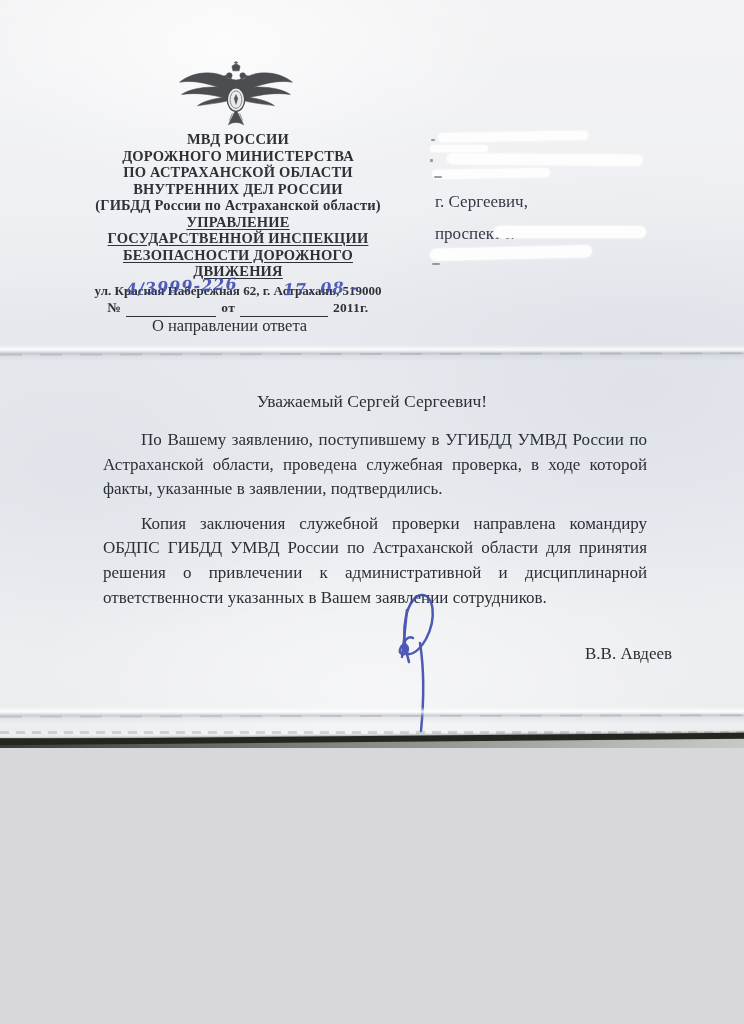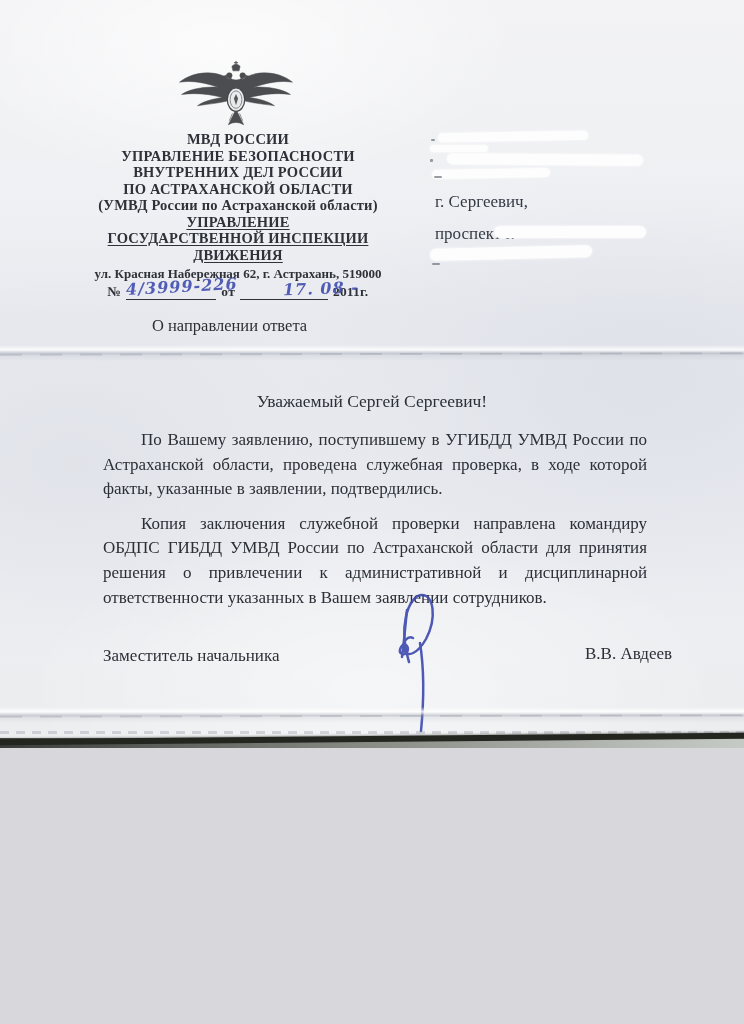--- a/index.html
+++ b/index.html
@@ -119,26 +119,27 @@
       </g>
 
       <ellipse cx="115" cy="77" rx="17" ry="23" fill="#e9eaec" stroke="#46484b" stroke-width="2.5"></ellipse>
       <ellipse cx="115" cy="77" rx="11.5" ry="17" fill="none" stroke="#6b6d70" stroke-width="1.5"></ellipse>
       <path d="M115,66 l4,9 -4,13 -4,-13 z" fill="#55575a"></path>
     </svg>
   </div>
 
   <div class="abs letterhead">
     <div>МВД РОССИИ</div>
-    <div>УПРАВЛЕНИЕ БЕЗОПАСНОСТИ</div>
+    <div>ДОРОЖНОГО МИНИСТЕРСТВА</div>
+    <div>ПО АСТРАХАНСКОЙ ОБЛАСТИ</div>
     <div>ВНУТРЕННИХ ДЕЛ РОССИИ</div>
-    <div>ПО АСТРАХАНСКОЙ ОБЛАСТИ</div>
-    <div>(УМВД России по Астраханской области)</div>
+    <div>(ГИБДД России по Астраханской области)</div>
     <div class="dept">УПРАВЛЕНИЕ</div>
     <div class="dept">ГОСУДАРСТВЕННОЙ ИНСПЕКЦИИ</div>
+    <div class="dept">БЕЗОПАСНОСТИ ДОРОЖНОГО</div>
     <div class="dept">ДВИЖЕНИЯ</div>
     <div class="addr-line">ул. Красная Набережная 62, г. Астрахань, 519000</div>
     <div class="num-line">
       <span>№</span>
       <span class="blank b1"></span>
       <span>от</span>
       <span class="blank b2"></span>
       <span>2011г.</span>
     </div>
   </div>
@@ -164,21 +165,20 @@
 
   <div class="abs subject">О направлении ответа</div>
 
   <div class="abs greeting">Уважаемый Сергей Сергеевич!</div>
 
   <div class="abs body-block">
     <p>По Вашему заявлению, поступившему в УГИБДД УМВД России по Астраханской области, проведена служебная проверка, в ходе которой факты, указанные в заявлении, подтвердились.</p>
     <p>Копия заключения служебной проверки направлена командиру ОБДПС ГИБДД УМВД России по Астраханской области для принятия решения о привлечении к административной и дисциплинарной ответственности указанных в Вашем заявлении сотрудников.</p>
   </div>
 
-  <div class="abs sig-title">Заместитель начальника</div>
   <div class="abs sig-name">В.В. Авдеев</div>
 
   <div class="abs sig-svg">
     <svg viewBox="0 0 76 152" width="76" height="152">
       <g fill="none" stroke="#3c49ae" stroke-width="2.5" stroke-linecap="round" opacity=".9">
         <path d="M38,80 C27,46 37,15 50,13 C63,12 66,36 55,57 C47,71 36,77 33,67 C31,60 37,53 42,56"></path>
         <path d="M49,61 C53,86 53,118 50,149"></path>
         <path d="M36,28 C34,46 33,61 31,75"></path>
         <path d="M34,62 C29,64 27,70 31,72 C36,73 39,67 35,63"></path>
       </g>

